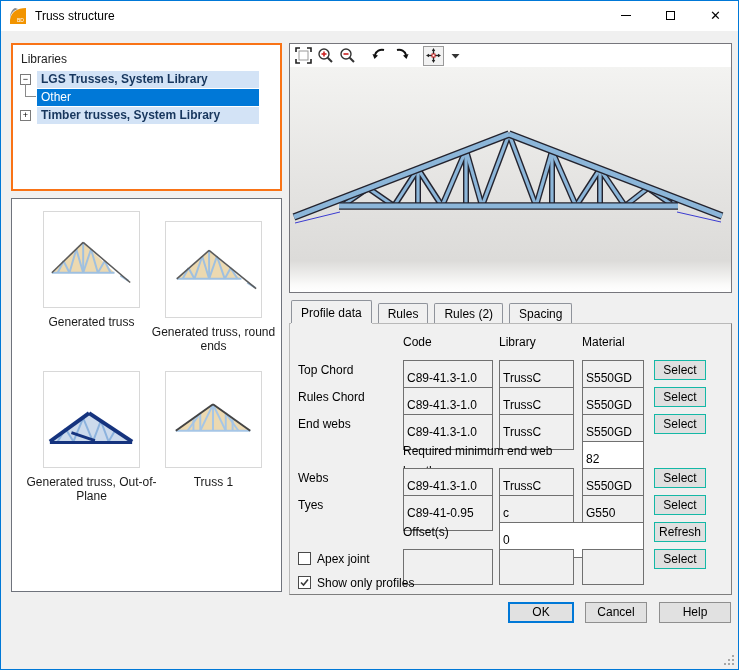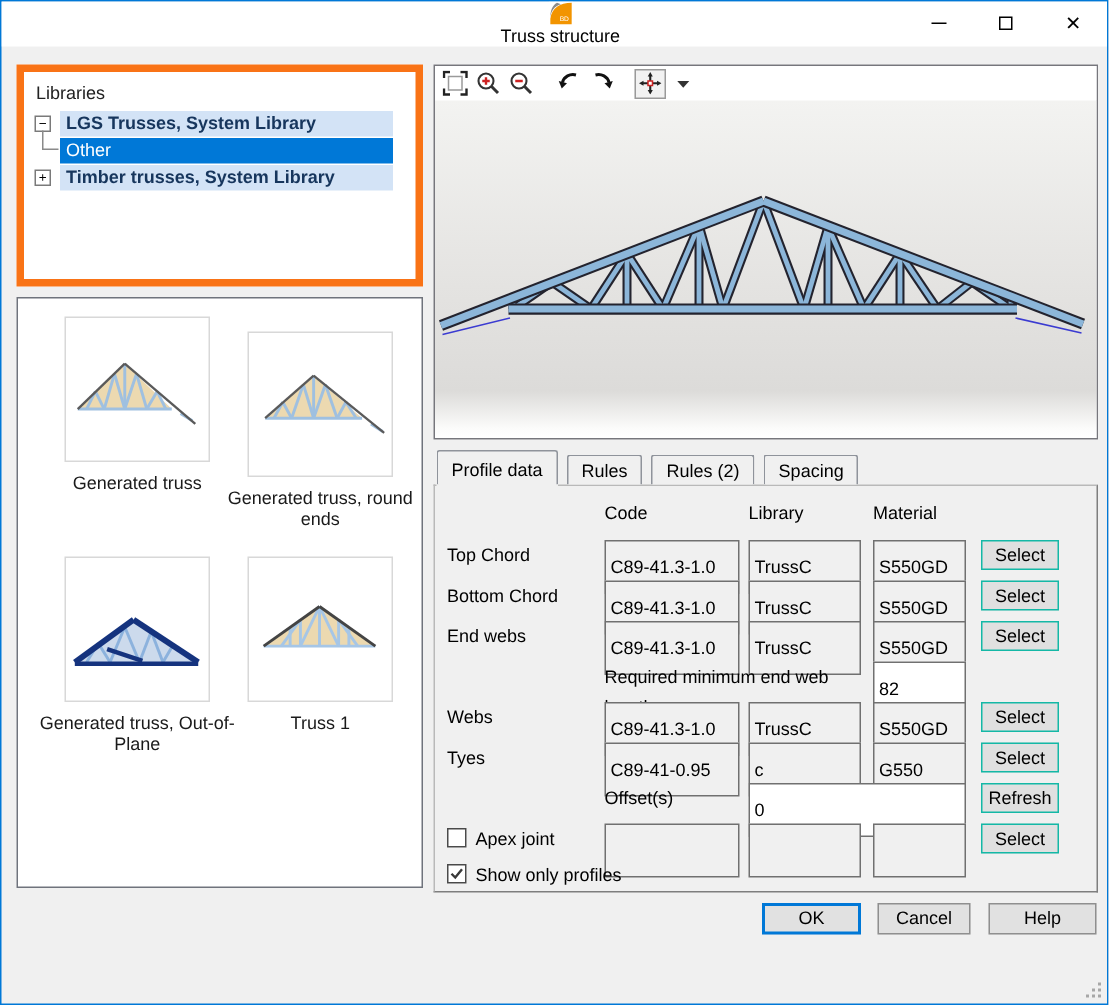--- a/index.html
+++ b/index.html
@@ -2,30 +2,30 @@
 <html><head>
 <meta charset="utf-8">
 <style>
   * { margin:0; padding:0; box-sizing:border-box; }
   html,body { background:#cfd8e0; font-family:"Liberation Sans", sans-serif; }
   .window{
     position:relative; width:739px; height:670px; background:#f0f0f0;
     border:1px solid #0078d7; overflow:hidden; font-size:12px; color:#000;
   }
   
-  .titlebar{ position:absolute; left:0; top:0; width:100%; height:30px; background:#ffffff; display:flex; align-items:center;flex-direction:column; }
+  .titlebar{ position:absolute; left:0; top:0; width:100%; height:30px; background:#ffffff; display:flex; align-items:center; }
   .title-icon{ margin-left:8px; width:18px; height:18px; }
   .title-text{ margin-left:8px; font-size:12px; color:#000; }
   .win-controls{ position:absolute; right:0; top:0; height:30px; display:flex; }
   .win-btn{ width:45px; height:29px; display:flex; align-items:center; justify-content:center; }
   .glyph-min{ width:10px; height:0; border-top:1px solid #000; }
   .glyph-max{ width:9px; height:9px; border:1px solid #000; }
   .glyph-close{ font-size:13px; line-height:13px; color:#000; }
   
-  .sunken{ background:#fff; border:5px solid #f97316; }
+  .sunken{ background:#fff; border:2px solid #f97316; }
   
   .lib-panel{ position:absolute; left:10px; top:42px; width:271px; height:148px; }
   .lib-header{ position:absolute; left:8px; top:7px; color:#222; }
   .tree-row{ position:absolute; height:17px; line-height:17px; }
   .tree-toggle{ position:absolute; left:7px; width:11px; height:11px; background:#fff; border:1px solid #7a7a7a;
     font-size:9px; line-height:9px; text-align:center; color:#000; }
   .tree-bar{ position:absolute; left:24px; width:222px; height:17px; line-height:17px; padding-left:4px; }
   .tree-bold{ background:#d3e3f6; color:#17365d; font-weight:bold; }
   .tree-selected{ background:#0078d7; color:#fff; }
   .tree-connector{ position:absolute; left:12px; top:39px; width:11px; height:13px;
@@ -325,21 +325,21 @@
 
     <div class="frow" style="top:36px;">
       <span class="fl c-label">Top Chord</span>
       <input class="field c-code" value="C89-41.3-1.0" style="">
       <input class="field c-lib" value="TrussC" style="">
       <input class="field c-mat" value="S550GD" style="">
       <button class="btn c-btn">Select</button>
     </div>
 
     <div class="frow" style="top:63px;">
-      <span class="fl c-label">Bottom Chord</span>
+      <span class="fl c-label">Rules Chord</span>
       <input class="field c-code" value="C89-41.3-1.0" style="">
       <input class="field c-lib" value="TrussC" style="">
       <input class="field c-mat" value="S550GD" style="">
       <button class="btn c-btn">Select</button>
     </div>
 
     <div class="frow" style="top:90px;">
       <span class="fl c-label">End webs</span>
       <input class="field c-code" value="C89-41.3-1.0" style="">
       <input class="field c-lib" value="TrussC" style="">

